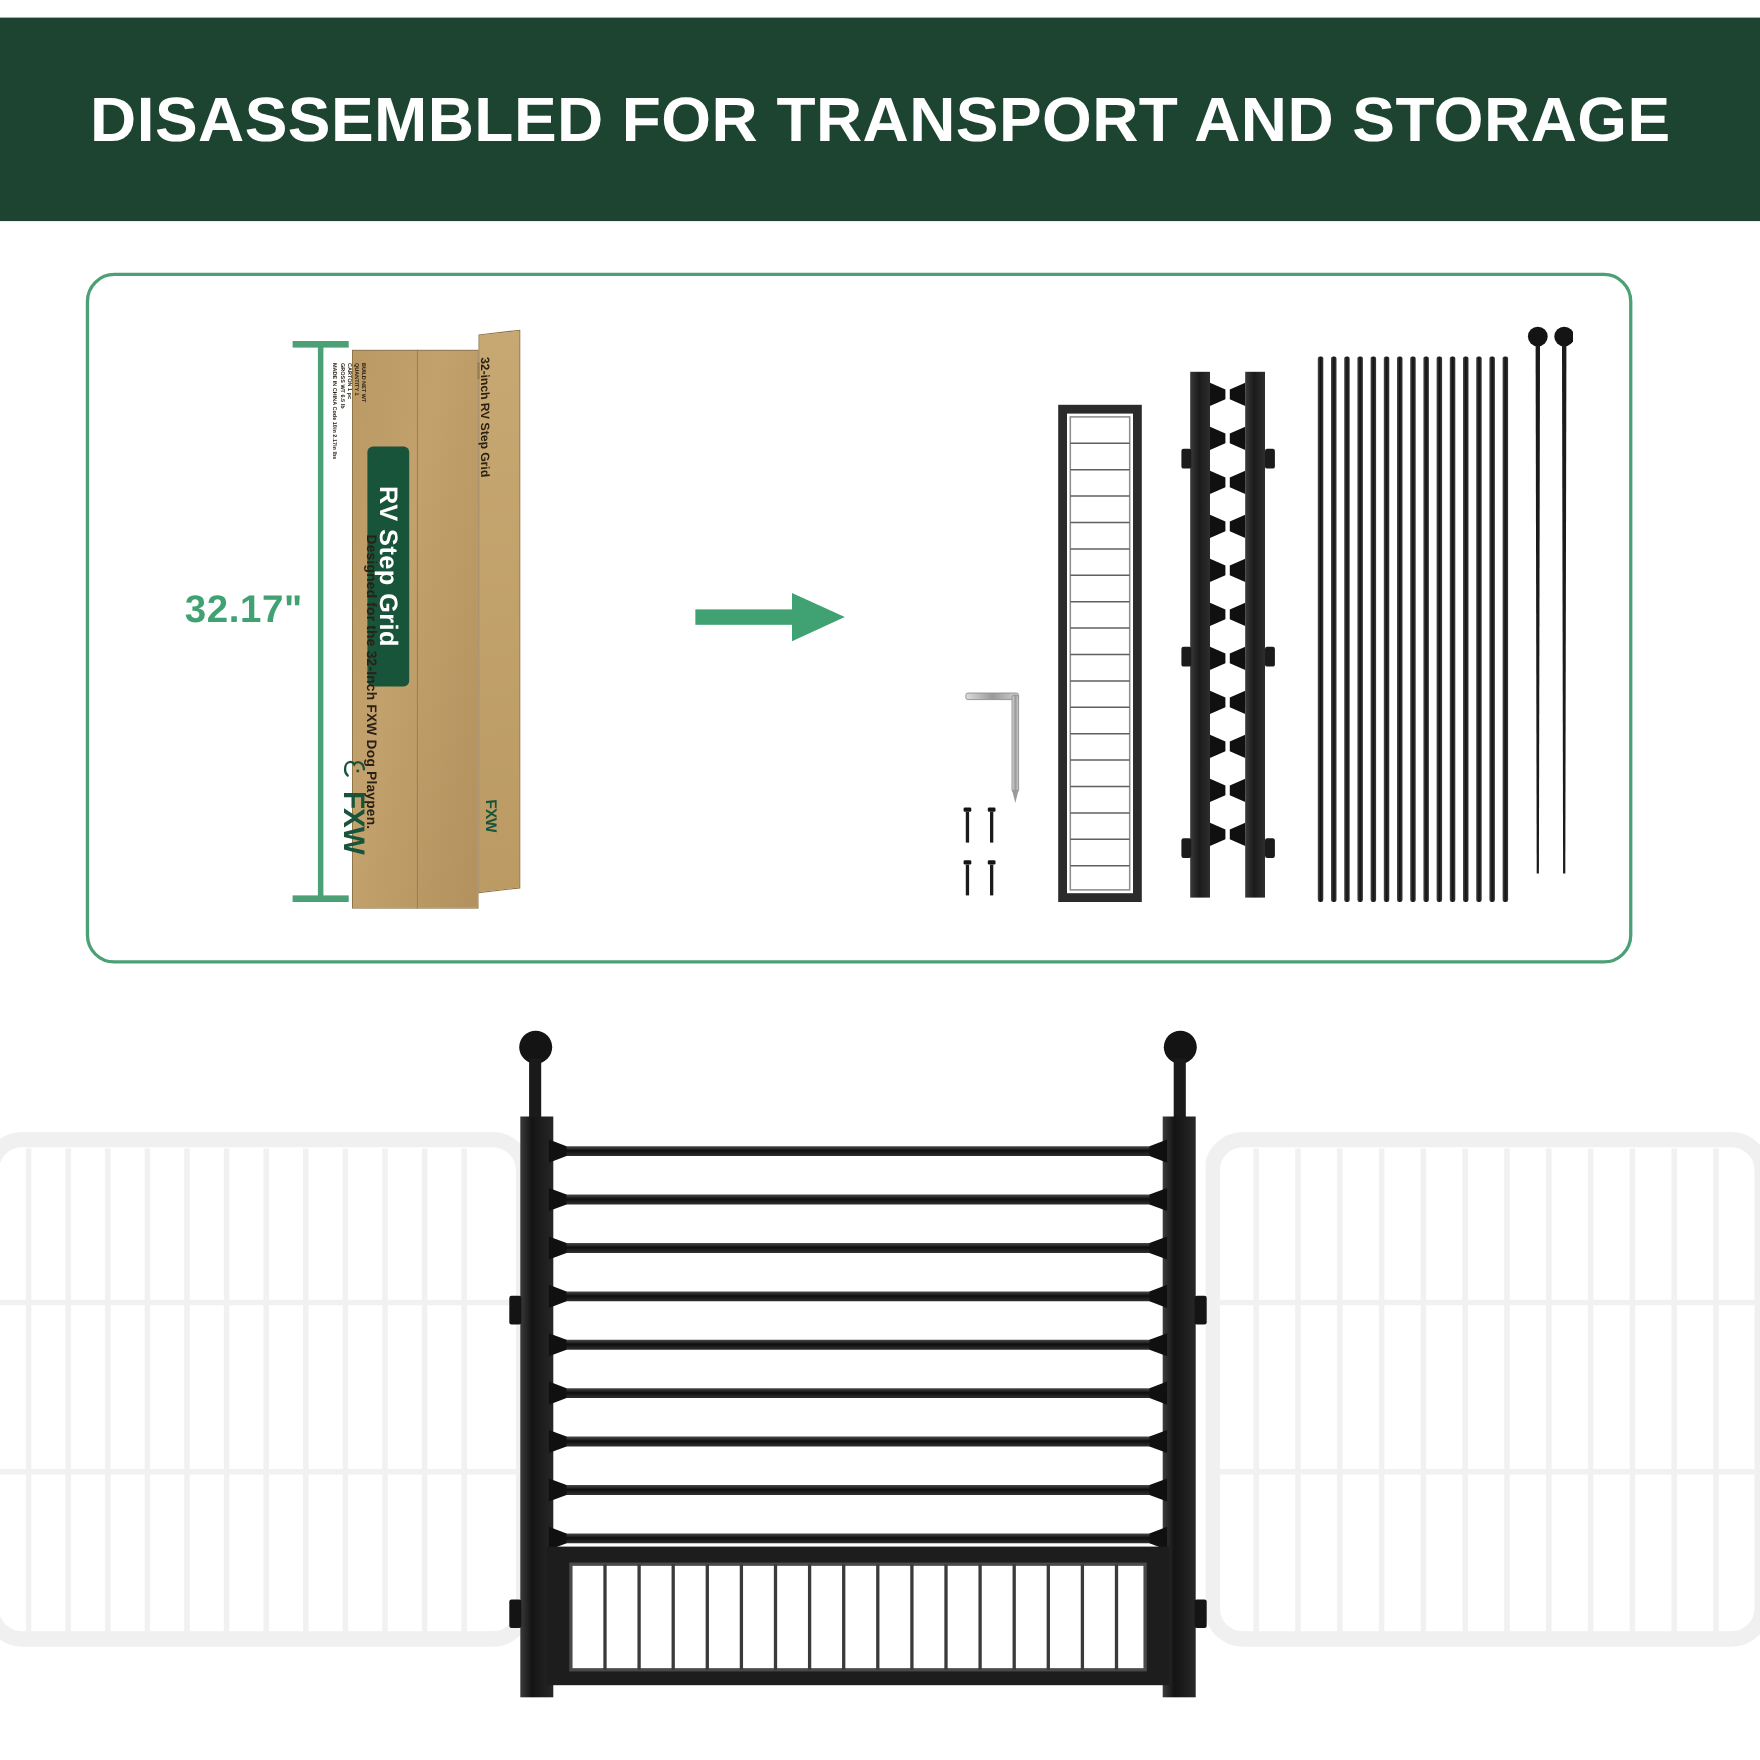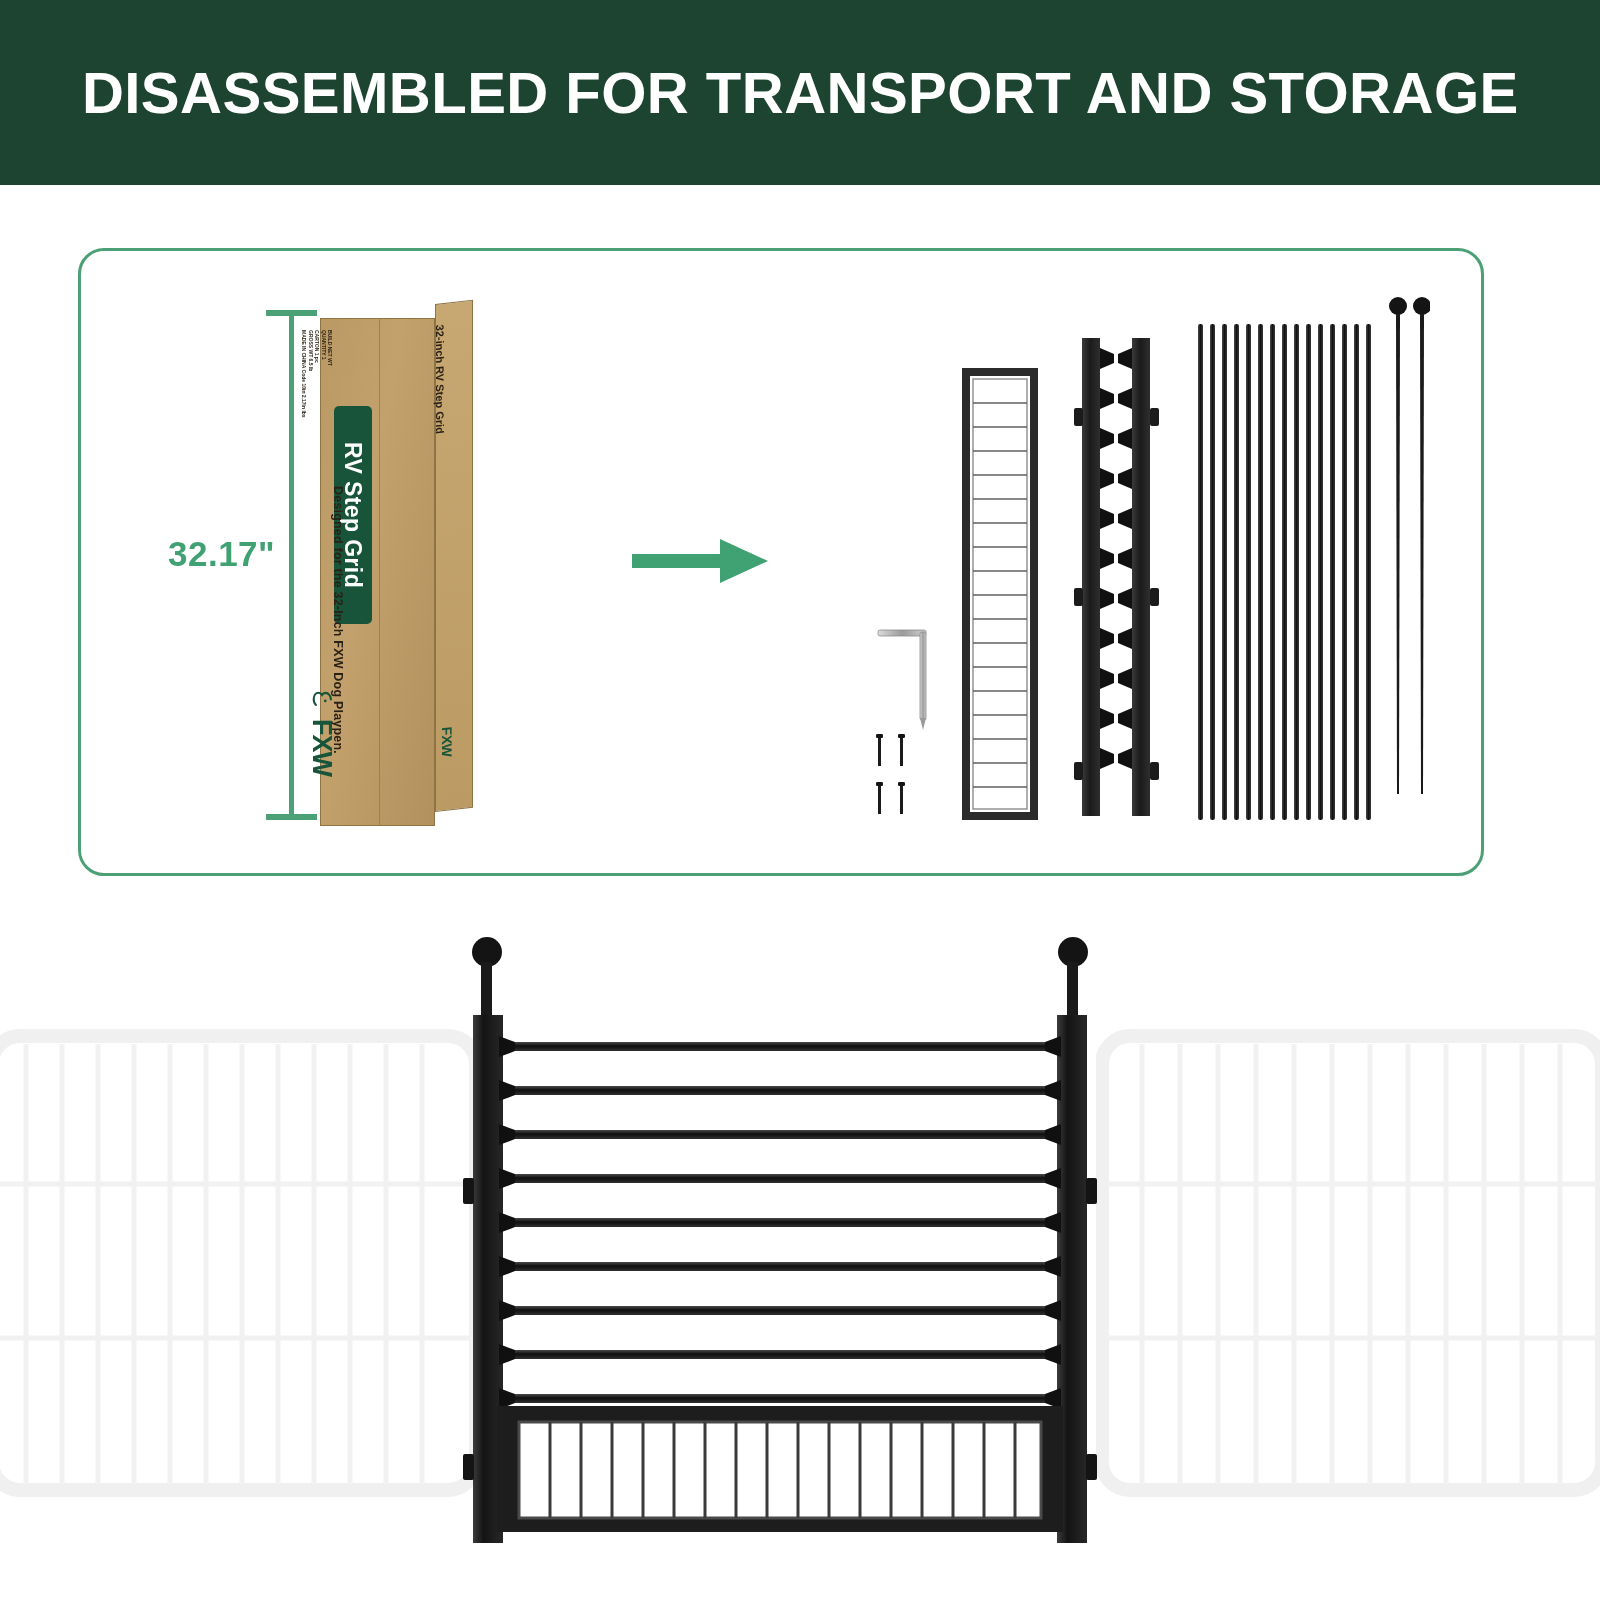--- a/index.html
+++ b/index.html
@@ -6,21 +6,21 @@
   html,body {
     width:1600px; height:1600px;
     background:#ffffff;
     font-family:"Liberation Sans", sans-serif;
     overflow:hidden;
   }
   #stage { position:relative; width:1600px; height:1600px; background:#fff; }
 
   
   .header {
-    position:absolute; left:0; top:0; width:1600px; height:185px;
+    position:absolute; left:0; top:16px; width:1600px; height:185px;
     background:#1d4430;
     display:flex; align-items:center; justify-content:center;
   }
   .header-title {
     color:#ffffff;
     font-size:57px;
     font-weight:bold;
     letter-spacing:0.4px;
     text-align:center;
     white-space:nowrap;

